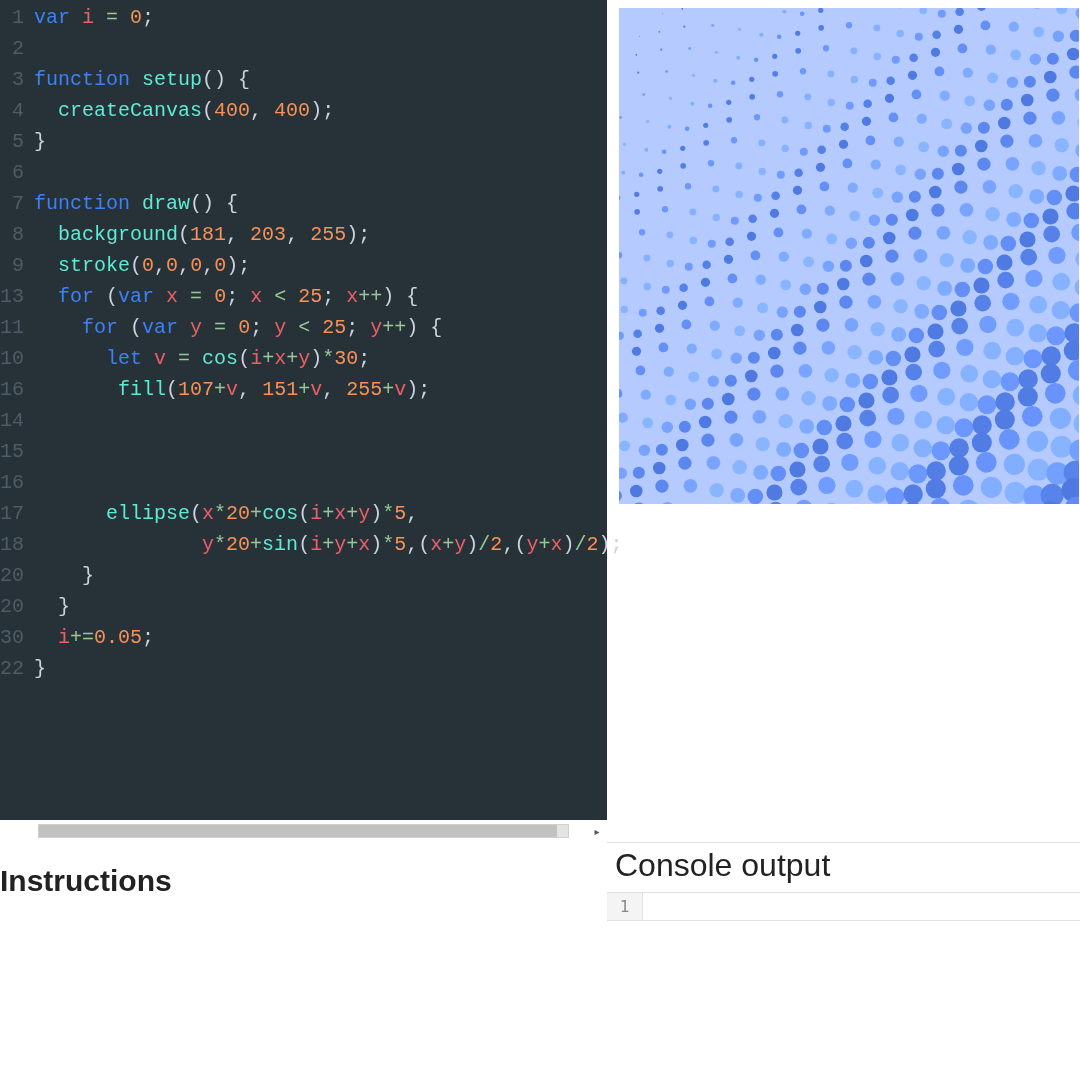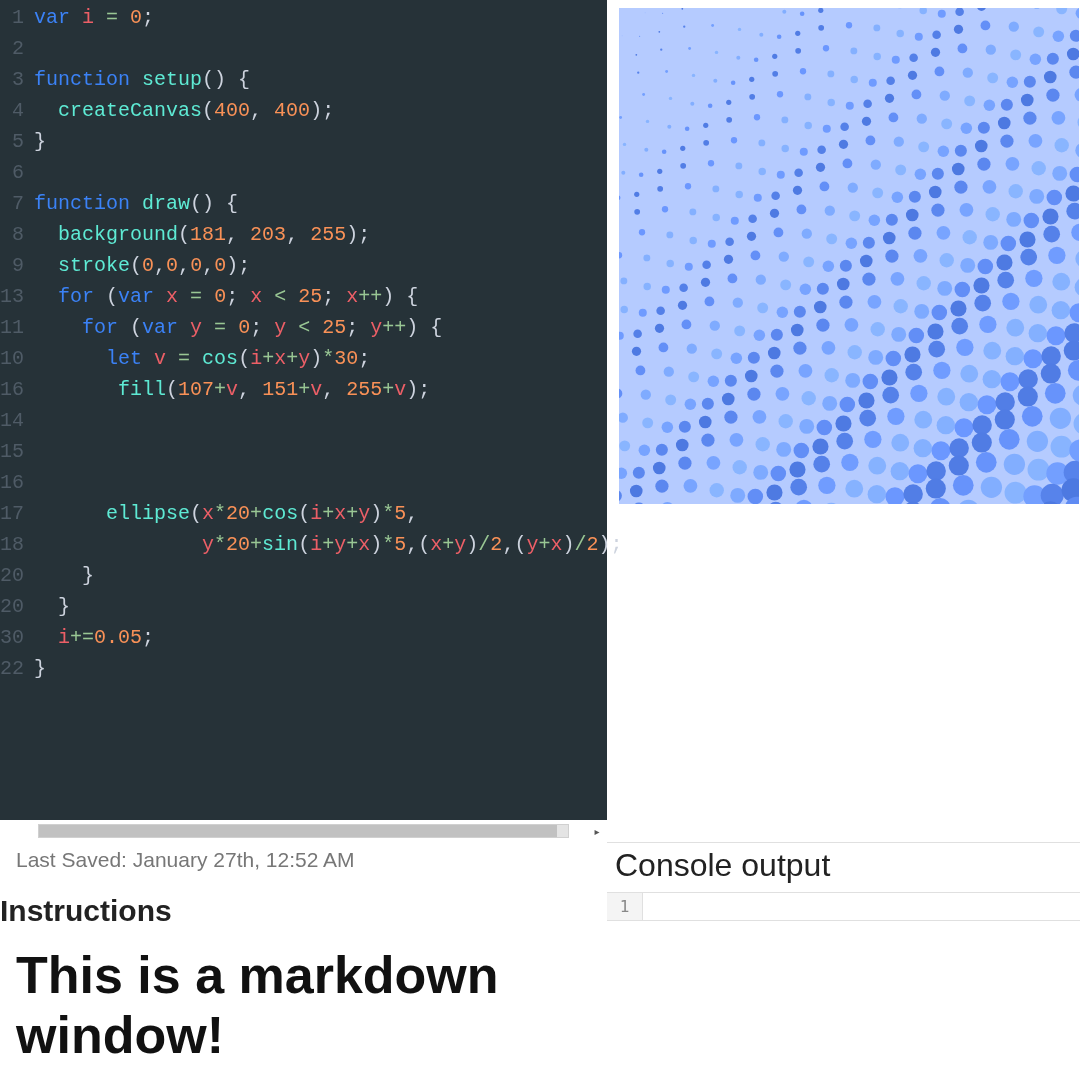--- a/index.html
+++ b/index.html
@@ -144,23 +144,21 @@
       </div>
     <div class="code" id="code"><div><span class="tok-kw">var </span><span class="tok-var">i</span><span class="tok-plain"> </span><span class="tok-op">=</span><span class="tok-plain"> </span><span class="tok-num">0</span><span class="tok-plain">;</span></div><div>&nbsp;</div><div><span class="tok-kw">function </span><span class="tok-fn">setup</span><span class="tok-plain">() {</span></div><div><span class="tok-plain">  </span><span class="tok-fn">createCanvas</span><span class="tok-plain">(</span><span class="tok-num">400</span><span class="tok-plain">, </span><span class="tok-num">400</span><span class="tok-plain">);</span></div><div><span class="tok-plain">}</span></div><div>&nbsp;</div><div><span class="tok-kw">function </span><span class="tok-fn">draw</span><span class="tok-plain">() {</span></div><div><span class="tok-plain">  </span><span class="tok-fn">background</span><span class="tok-plain">(</span><span class="tok-num">181</span><span class="tok-plain">, </span><span class="tok-num">203</span><span class="tok-plain">, </span><span class="tok-num">255</span><span class="tok-plain">);</span></div><div><span class="tok-plain">  </span><span class="tok-fn">stroke</span><span class="tok-plain">(</span><span class="tok-num">0</span><span class="tok-plain">,</span><span class="tok-num">0</span><span class="tok-plain">,</span><span class="tok-num">0</span><span class="tok-plain">,</span><span class="tok-num">0</span><span class="tok-plain">);</span></div><div><span class="tok-plain">  </span><span class="tok-kw">for</span><span class="tok-plain"> (</span><span class="tok-kw">var </span><span class="tok-var">x</span><span class="tok-plain"> </span><span class="tok-op">=</span><span class="tok-plain"> </span><span class="tok-num">0</span><span class="tok-plain">; </span><span class="tok-var">x</span><span class="tok-plain"> </span><span class="tok-op">&lt;</span><span class="tok-plain"> </span><span class="tok-num">25</span><span class="tok-plain">; </span><span class="tok-var">x</span><span class="tok-op">++</span><span class="tok-plain">) {</span></div><div><span class="tok-plain">    </span><span class="tok-kw">for</span><span class="tok-plain"> (</span><span class="tok-kw">var </span><span class="tok-var">y</span><span class="tok-plain"> </span><span class="tok-op">=</span><span class="tok-plain"> </span><span class="tok-num">0</span><span class="tok-plain">; </span><span class="tok-var">y</span><span class="tok-plain"> </span><span class="tok-op">&lt;</span><span class="tok-plain"> </span><span class="tok-num">25</span><span class="tok-plain">; </span><span class="tok-var">y</span><span class="tok-op">++</span><span class="tok-plain">) {</span></div><div><span class="tok-plain">      </span><span class="tok-kw">let </span><span class="tok-var">v</span><span class="tok-plain"> </span><span class="tok-op">=</span><span class="tok-plain"> </span><span class="tok-fn">cos</span><span class="tok-plain">(</span><span class="tok-var">i</span><span class="tok-op">+</span><span class="tok-var">x</span><span class="tok-op">+</span><span class="tok-var">y</span><span class="tok-plain">)</span><span class="tok-op">*</span><span class="tok-num">30</span><span class="tok-plain">;</span></div><div><span class="tok-plain">       </span><span class="tok-fn">fill</span><span class="tok-plain">(</span><span class="tok-num">107</span><span class="tok-op">+</span><span class="tok-var">v</span><span class="tok-plain">, </span><span class="tok-num">151</span><span class="tok-op">+</span><span class="tok-var">v</span><span class="tok-plain">, </span><span class="tok-num">255</span><span class="tok-op">+</span><span class="tok-var">v</span><span class="tok-plain">);</span></div><div>&nbsp;</div><div>&nbsp;</div><div>&nbsp;</div><div><span class="tok-plain">      </span><span class="tok-fn">ellipse</span><span class="tok-plain">(</span><span class="tok-var">x</span><span class="tok-op">*</span><span class="tok-num">20</span><span class="tok-op">+</span><span class="tok-fn">cos</span><span class="tok-plain">(</span><span class="tok-var">i</span><span class="tok-op">+</span><span class="tok-var">x</span><span class="tok-op">+</span><span class="tok-var">y</span><span class="tok-plain">)</span><span class="tok-op">*</span><span class="tok-num">5</span><span class="tok-plain">,</span></div><div><span class="tok-plain">              </span><span class="tok-var">y</span><span class="tok-op">*</span><span class="tok-num">20</span><span class="tok-op">+</span><span class="tok-fn">sin</span><span class="tok-plain">(</span><span class="tok-var">i</span><span class="tok-op">+</span><span class="tok-var">y</span><span class="tok-op">+</span><span class="tok-var">x</span><span class="tok-plain">)</span><span class="tok-op">*</span><span class="tok-num">5</span><span class="tok-plain">,(</span><span class="tok-var">x</span><span class="tok-op">+</span><span class="tok-var">y</span><span class="tok-plain">)</span><span class="tok-op">/</span><span class="tok-num">2</span><span class="tok-plain">,(</span><span class="tok-var">y</span><span class="tok-op">+</span><span class="tok-var">x</span><span class="tok-plain">)</span><span class="tok-op">/</span><span class="tok-num">2</span><span class="tok-plain">);</span></div><div><span class="tok-plain">    }</span></div><div><span class="tok-plain">  }</span></div><div><span class="tok-plain">  </span><span class="tok-var">i</span><span class="tok-op">+=</span><span class="tok-num">0.05</span><span class="tok-plain">;</span></div><div><span class="tok-plain">}</span></div></div>
   </div>
   <div class="hscroll">
     <span class="hscroll-arrow left">◂</span>
     <div class="hscroll-track">
       <div class="hscroll-thumb"></div>
     </div>
     <span class="hscroll-arrow right">▸</span>
   </div>
-  <div class="last-saved">Last Saved: January 27th, 12:52 AM</div>
   <div class="instructions-title">Instructions</div>
-  <div class="markdown-heading">This is a markdown window!</div>
 </div>
 
 <div class="right-col">
   <div class="preview">
     <svg id="preview-svg" width="460" height="496">
         <rect width="460" height="496" fill="#B5CBFF"></rect>
         <circle cx="3.11" cy="27.84" r="0.29" fill="rgb(123,167,255)"></circle>
         <circle cx="-2.39" cy="51.23" r="0.57" fill="rgb(95,139,243)"></circle>
         <circle cx="-5.69" cy="69.81" r="0.86" fill="rgb(77,121,225)"></circle>
         <circle cx="-3.76" cy="87.65" r="1.15" fill="rgb(87,131,235)"></circle>

